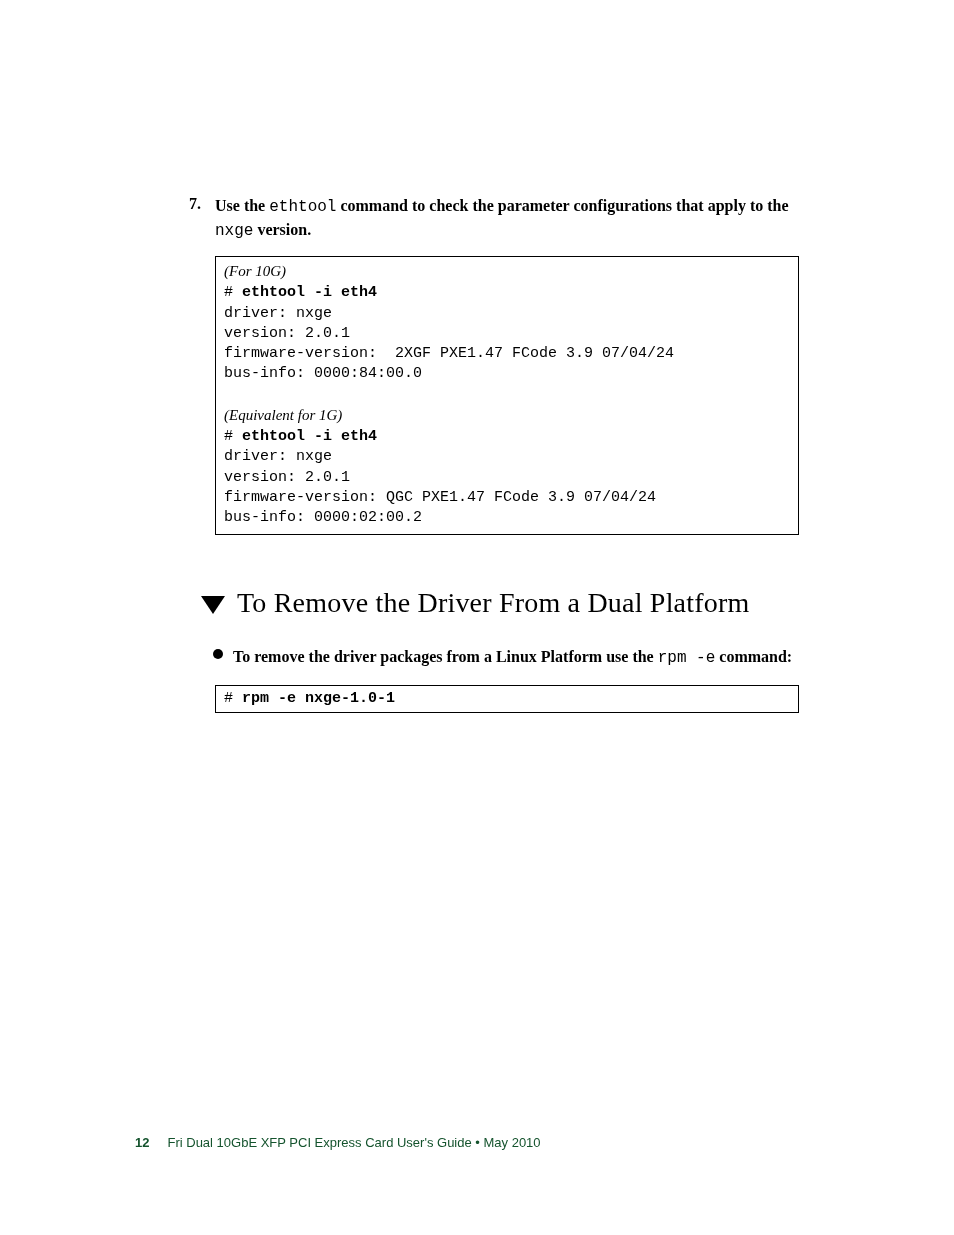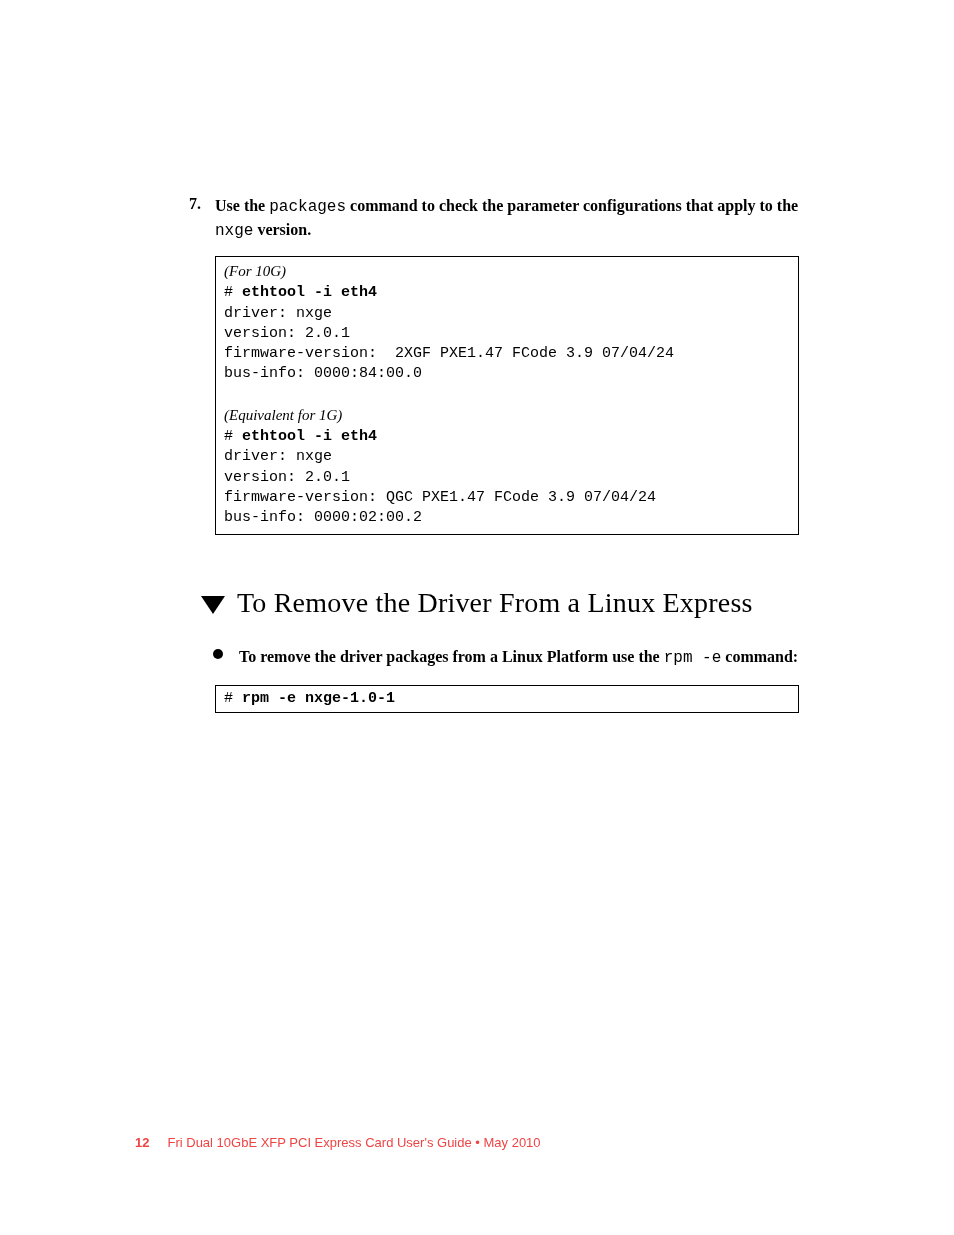--- a/index.html
+++ b/index.html
@@ -68,42 +68,42 @@
   }
   .heading-text {
     font-size: 28px;
     font-weight: normal;
     font-family: "Palatino Linotype", Palatino, Georgia, serif;
     letter-spacing: 0.2px;
   }
   .bullet-row {
     display: flex;
     align-items: flex-start;
-    gap: 16px;
+    gap: 10px;
     margin-bottom: 14px;
   }
   .bullet-dot {
     width: 10px; height: 10px;
     border-radius: 50%;
     background: #000;
     flex-shrink: 0;
     margin-top: 4px;
     margin-left: -2px;
   }
   .bullet-text {
     font-weight: bold;
     line-height: 1.45;
   }
   .footer {
     position: absolute;
     left: 135px;
     bottom: 85px;
     font-family: Arial, Helvetica, sans-serif;
     font-size: 13px;
-    color: #ef4444;
+    color: #14532d;
     display: flex;
     align-items: baseline;
     gap: 18px;
   }
   .footer .pg { font-weight: bold; }
   .cmd-box {
     border: 1px solid #000;
     border-bottom-width: 1px;
     padding: 3px 23px 3px 8px;
     font-family: "Courier New", Courier, monospace;
@@ -115,42 +115,42 @@
 </style>
 </head>
 <body>
 
 <div class="page">
 
   <div class="step">
     <div class="step-row">
       <div class="step-num">7.</div>
       <div class="step-text">
-        <span>Use the </span><span class="mono">packages</span><span> command to check the parameter configurations that apply to the </span><span class="mono">nxge</span><span> version.</span>
+        <span>Use the </span><span class="mono">ethtool</span><span> command to check the parameter configurations that apply to the </span><span class="mono">nxge</span><span> version.</span>
       </div>
     </div>
   </div>
 
   <div class="code-box"><span class="italic-serif">(For 10G)</span>
 <span># </span><span class="mono-bold">ethtool -i eth4</span>
 <span>driver: nxge</span>
 <span>version: 2.0.1</span>
 <span>firmware-version:  2XGF PXE1.47 FCode 3.9 07/04/24</span>
 <span>bus-info: 0000:84:00.0</span>
 
 <span class="italic-serif">(Equivalent for 1G)</span>
 <span># </span><span class="mono-bold">ethtool -i eth4</span>
 <span>driver: nxge</span>
 <span>version: 2.0.1</span>
 <span>firmware-version: QGC PXE1.47 FCode 3.9 07/04/24</span>
 <span>bus-info: 0000:02:00.2</span></div>
 
   <div class="heading-row">
     <div class="arrow-down"></div>
-    <div class="heading-text">To Remove the Driver From a Linux Express</div>
+    <div class="heading-text">To Remove the Driver From a Dual Platform</div>
   </div>
 
   <div class="bullet-row">
     <div class="bullet-dot"></div>
     <div class="bullet-text">
       <span>To remove the driver packages from a Linux Platform use the </span><span class="mono">rpm -e</span><span> command:</span>
     </div>
   </div>
 
   <div class="cmd-box"><span># </span><span class="mono-bold">rpm -e nxge-1.0-1</span></div>

